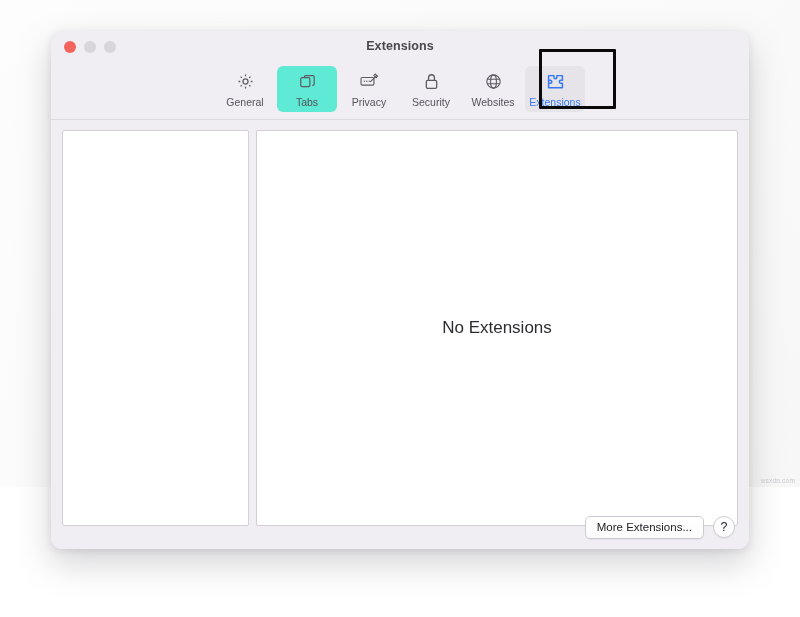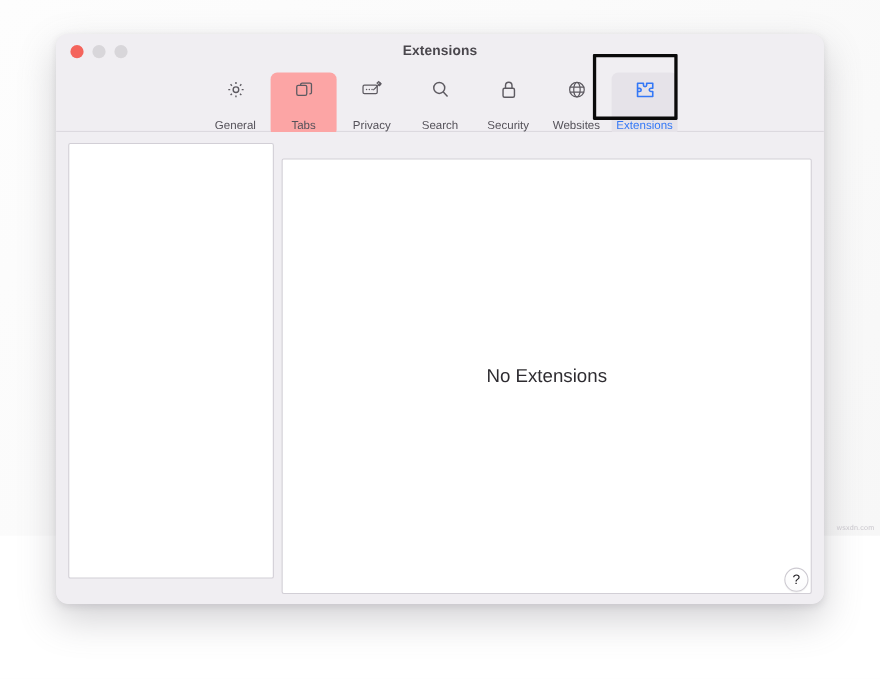--- a/index.html
+++ b/index.html
@@ -66,35 +66,35 @@
     gap: 2px;
     padding-top: 2px;
   }
   .tbitem {
     width: 60px;
     min-width: 49px;
     padding: 4px 3px 4px;
     border-radius: 6px;
     display: flex; flex-direction: column;
     align-items: center; justify-content: center;
-    gap: 15px;
+    gap: 3px;
     cursor: default;
   }
   .tbitem .glyph {
     height: 23px;
     display: flex; align-items: center; justify-content: center;
     color: #5d5a61;
   }
   .tbitem .lbl {
     font-size: 10.5px;
     color: #55525a;
     white-space: nowrap;
     line-height: 12px;
   }
-  .tbitem.hovered { background: #fca5a5; }
+  .tbitem.hovered { background: #5eead4; }
   .tbitem.selected { background: #e6e3e9; }
   .tbitem.selected .glyph { color: #3478f6; }
   .tbitem.selected .lbl   { color: #3478f6; }
 
   
   .annot-box {
     position: absolute;
     left: 539px; top: 49px;
     width: 77px; height: 60px;
     border: 3px solid #0a0a0a;
@@ -113,21 +113,21 @@
     gap: 7px;
   }
   .pane {
     background: #ffffff;
     border: 1px solid #d2cfd6;
     border-radius: 2px;
   }
   .pane.left  { width: 187px; height: 396px; }
   .pane.right {
     flex: 1; height: 396px;
-    display: flex; align-items: center; justify-content: center; margin-top: 14px;
+    display: flex; align-items: center; justify-content: center;
   }
   .empty-msg {
     font-size: 17px;
     color: #2e2c31;
   }
 
   
   .footer {
     position: absolute;
     left: 0; right: 0; bottom: 0;
@@ -211,29 +211,20 @@
             <circle cx="9.6" cy="10.7" r=".85" fill="currentColor" stroke="none"></circle>
             <circle cx="12.7" cy="10.7" r=".85" fill="currentColor" stroke="none"></circle>
             <path d="M14 11.5 22.5 3.2"></path>
             <path d="M20.2 1.9l2.6 2.6-1.6 1.9-2.8-2.8z" fill="none"></path>
           </svg>
         </span>
         <span class="lbl">Privacy</span>
       </div>
 
 
-      <div class="tbitem">
-        <span class="glyph">
-          <svg width="19" height="19" viewBox="0 0 24 24" fill="none" stroke="currentColor" stroke-width="1.7">
-            <circle cx="10.5" cy="10" r="6.3"></circle>
-            <path d="M15.2 14.8 20 19.8"></path>
-          </svg>
-        </span>
-        <span class="lbl">Search</span>
-      </div>
 
       <div class="tbitem">
         <span class="glyph">
           <svg width="17" height="19" viewBox="0 0 18 22" fill="none" stroke="currentColor" stroke-width="1.5">
             <rect x="3" y="9.6" width="12" height="9.4" rx="1.6"></rect>
             <path d="M5.6 9.6V6.6a3.4 3.4 0 0 1 6.8 0v3"></path>
           </svg>
         </span>
         <span class="lbl">Security</span>
       </div>
@@ -264,20 +255,21 @@
     </div>
 
     <div class="content">
       <div class="pane left"></div>
       <div class="pane right">
         <div class="empty-msg">No Extensions</div>
       </div>
     </div>
 
     <div class="footer">
+      <button class="btn">More Extensions...</button>
       <button class="btn help">?</button>
     </div>
 
   </div>
 
   <div class="annot-box"></div>
 
   <div class="watermark">wsxdn.com</div>
 
 </div>

